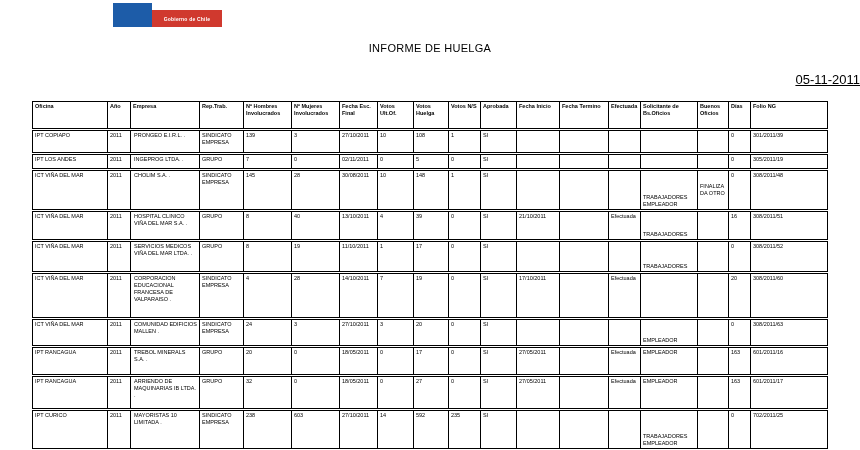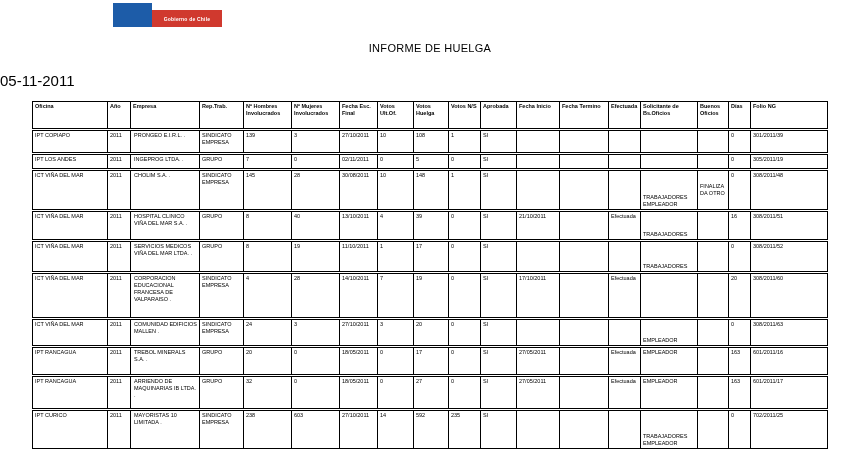--- a/index.html
+++ b/index.html
@@ -10,22 +10,22 @@
   }
   
   .logo{position:absolute;left:113px;top:3px;height:25px;}
   .logo-blue{position:absolute;left:0;top:0;width:39px;height:24px;}
   .logo-red{position:absolute;left:39px;top:7px;width:70px;height:17px;
     display:flex;align-items:center;justify-content:center;}
   .logo-red span{color:#fff;font-size:5px;font-weight:bold;letter-spacing:.2px;white-space:nowrap;}
   
   .report-title{position:absolute;left:0;top:42px;width:100%;text-align:center;
     font-size:11px;color:#000;letter-spacing:.3px;}
-  .report-date{position:absolute;left:0;top:72px;width:100%;text-align:left;
-    font-size:15px;color:#000;}
+  .report-date{position:absolute;left:0;top:72px;width:100%;text-align:right;
+    font-size:13px;color:#000;text-decoration:underline;}
   
   table.huelga{
     position:absolute;left:32px;top:100px;width:796px;
     table-layout:fixed;border-collapse:separate;border-spacing:0 1px;
     font-size:5.5px;line-height:1.3;color:#000;
   }
   th,td{
     border:1px solid #000;border-left:none;
     padding:1px 2px;vertical-align:top;text-align:left;
     overflow:hidden;word-wrap:break-word;

